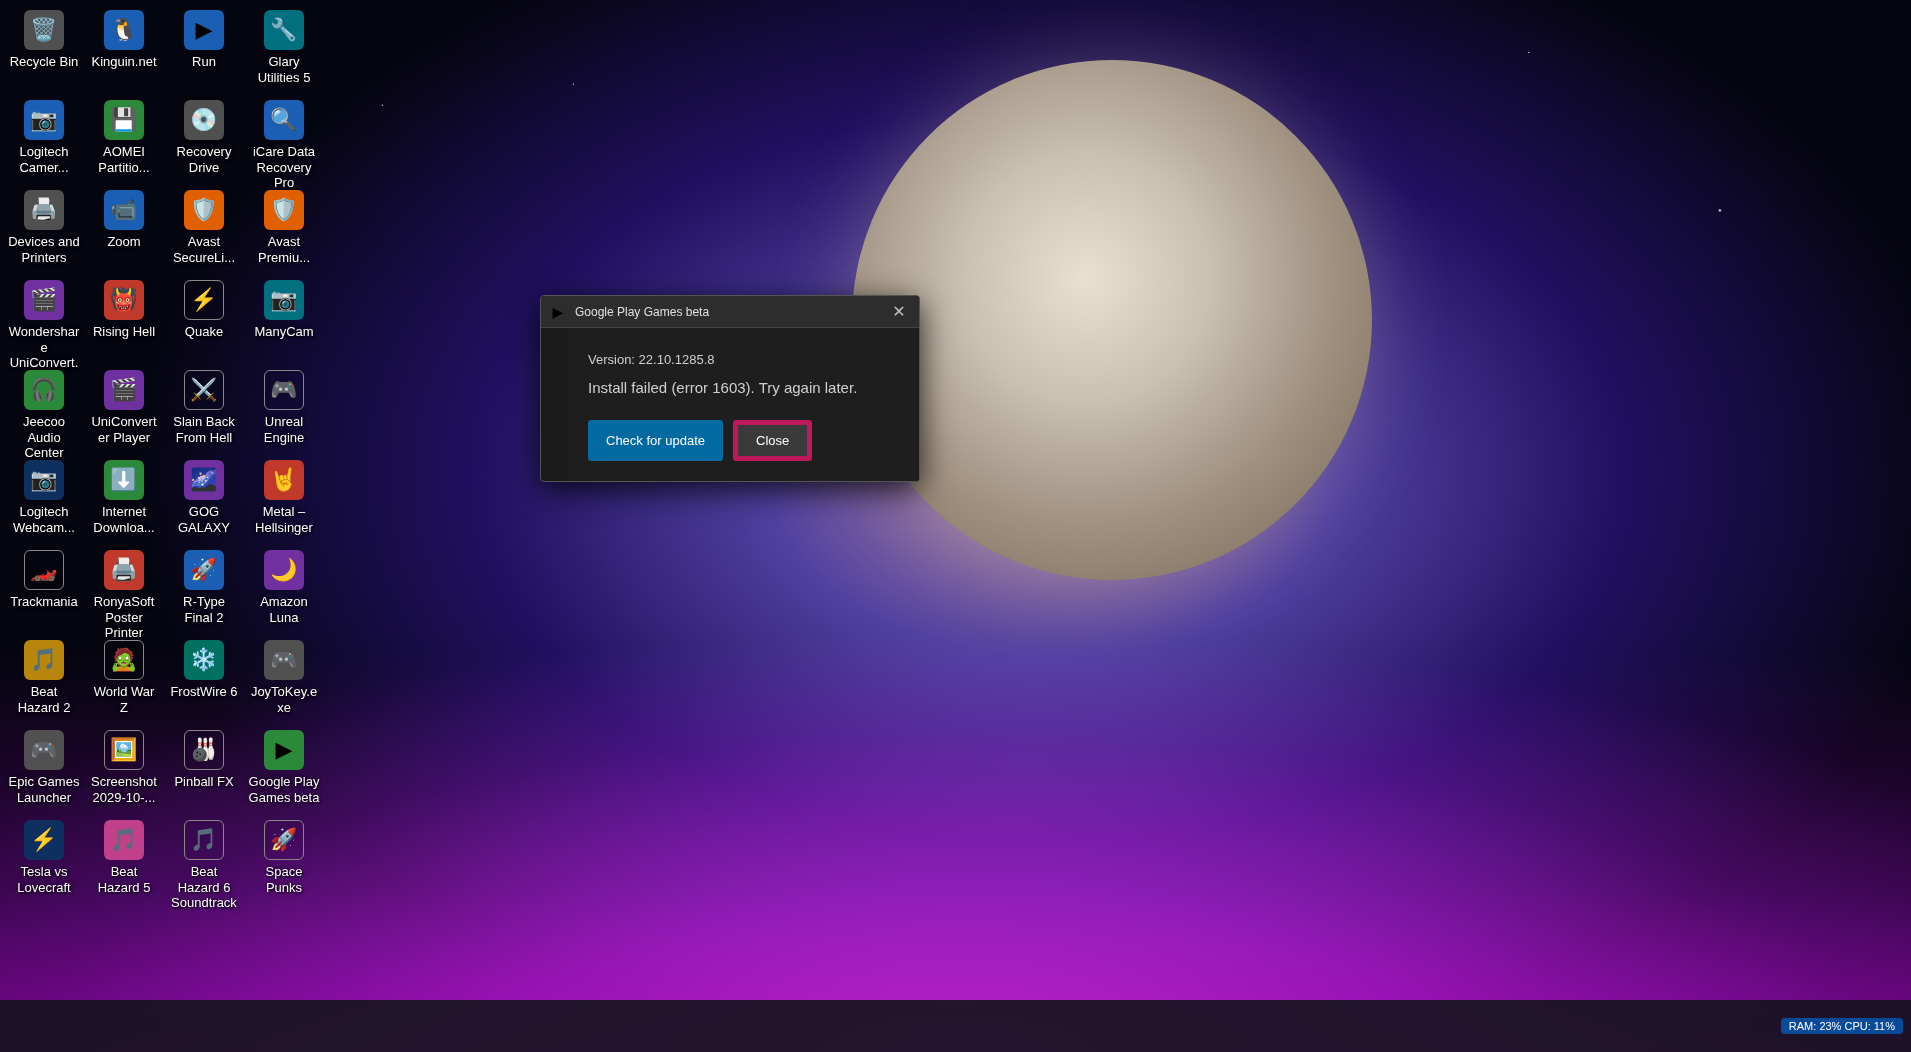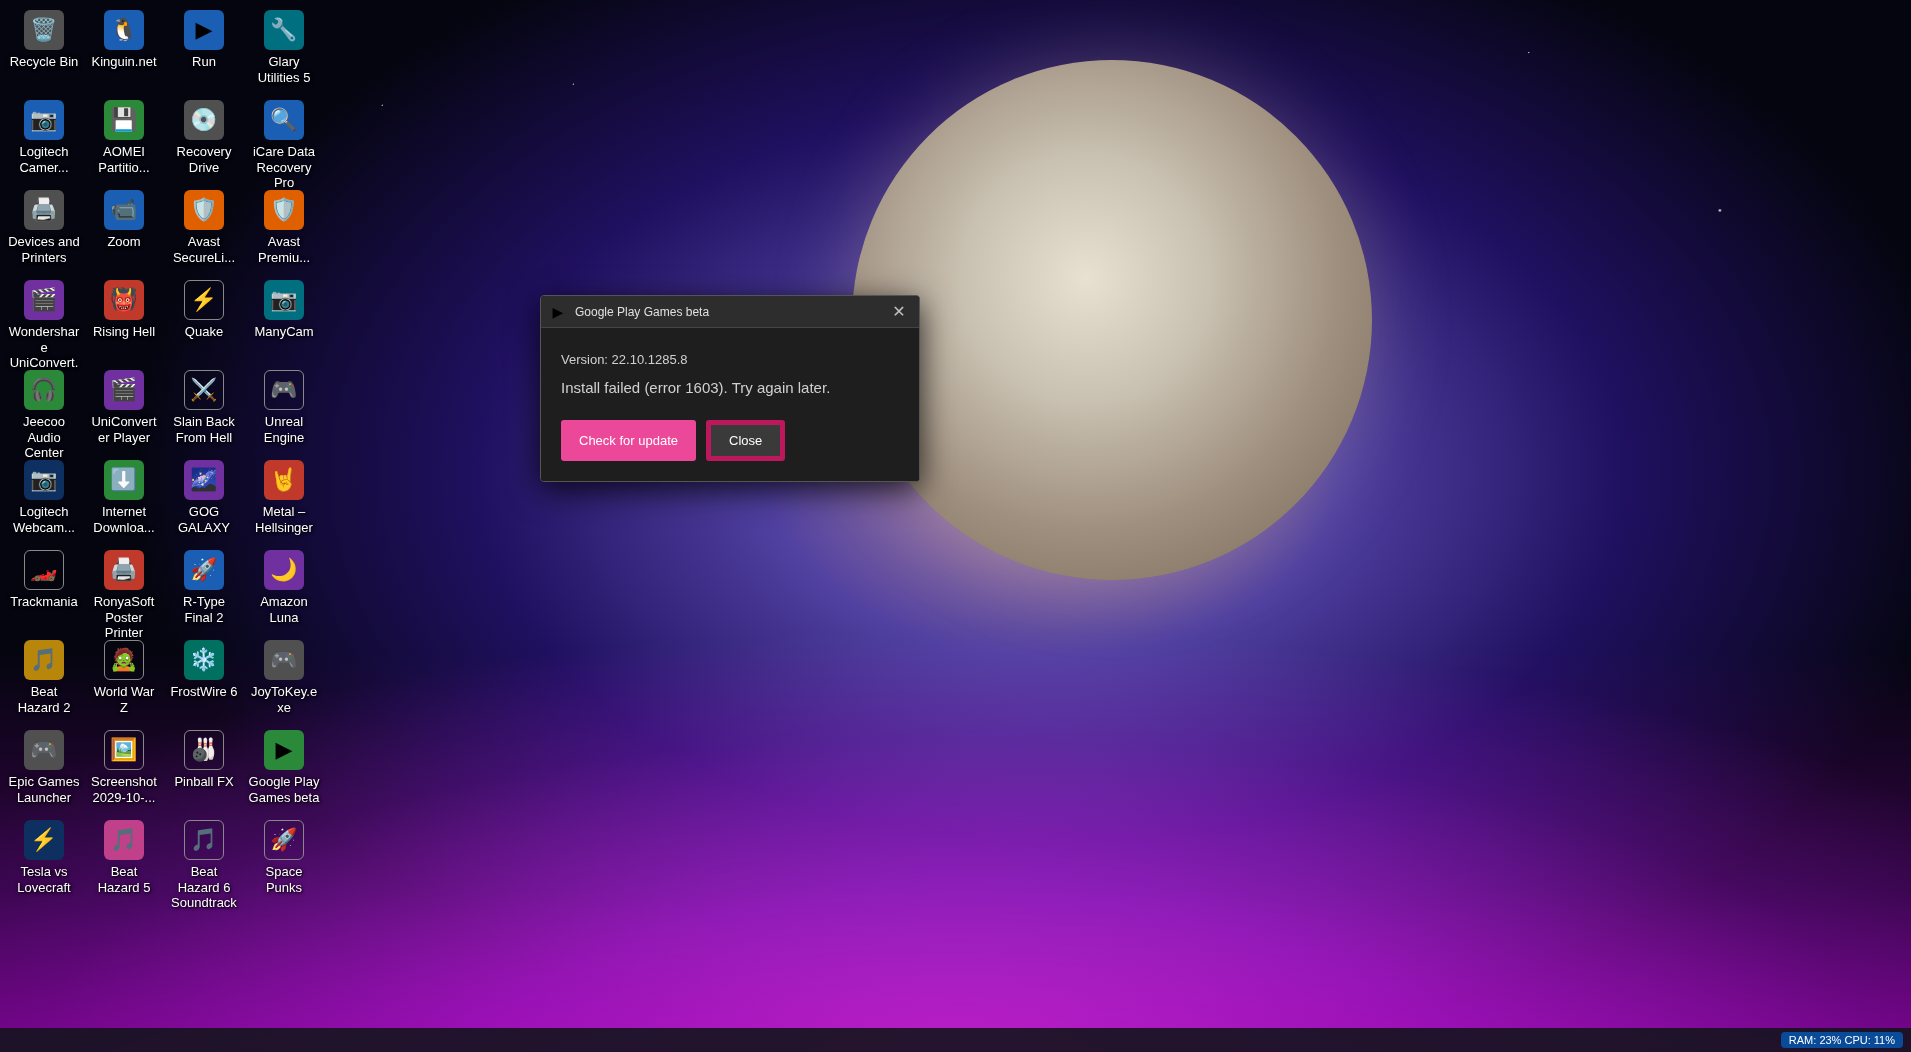--- a/index.html
+++ b/index.html
@@ -101,21 +101,21 @@
       word-break: break-word;
       max-width: 72px;
     }
 
     
     .taskbar {
       position: absolute;
       bottom: 0;
       left: 0;
       right: 0;
-      height: 24px;
+      height: 52px;
       background: rgba(20, 20, 30, 0.9);
       display: flex;
       align-items: center;
       justify-content: flex-end;
       padding: 0 8px;
     }
 
     
     .system-tray {
       display: flex;
@@ -186,20 +186,21 @@
       cursor: pointer;
       display: flex;
       align-items: center;
       justify-content: center;
       border-radius: 3px;
     }
 
     .dialog-body {
       padding: 24px 20px 20px;
       background: #1e1e1e;
+      margin-left: 27px;
     }
 
     .dialog-version {
       font-size: 13px;
       color: #d0d0d0;
       margin-bottom: 12px;
     }
 
     .dialog-error {
       font-size: 15px;
@@ -207,21 +208,21 @@
       margin-bottom: 24px;
     }
 
     .dialog-buttons {
       display: flex;
       gap: 10px;
       justify-content: flex-start;
     }
 
     .btn-check-update {
-      background: #ec4899;
+      background: #0369a1;
       color: white;
       border: none;
       border-radius: 3px;
       padding: 8px 18px;
       font-size: 13px;
       cursor: pointer;
       font-family: 'Segoe UI', sans-serif;
     }
 
     .btn-close {

